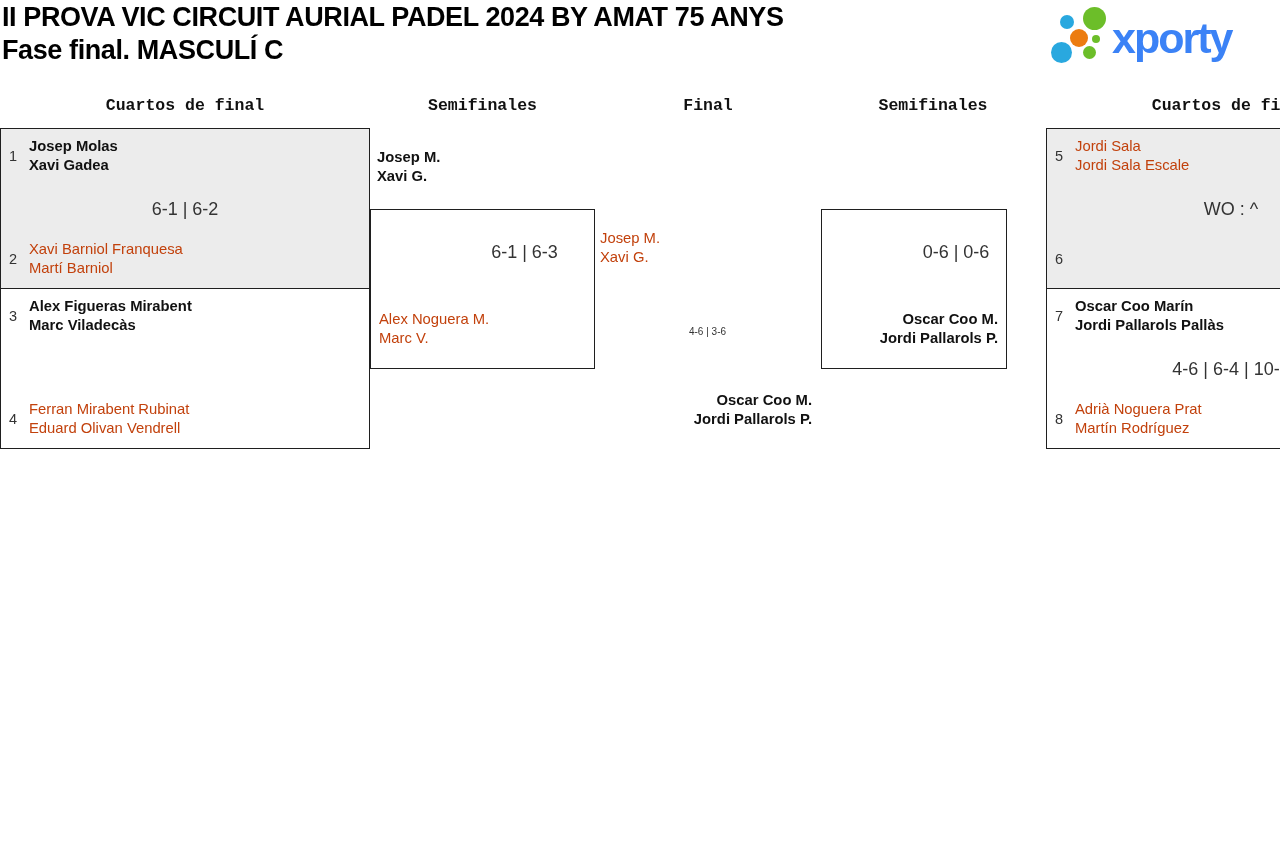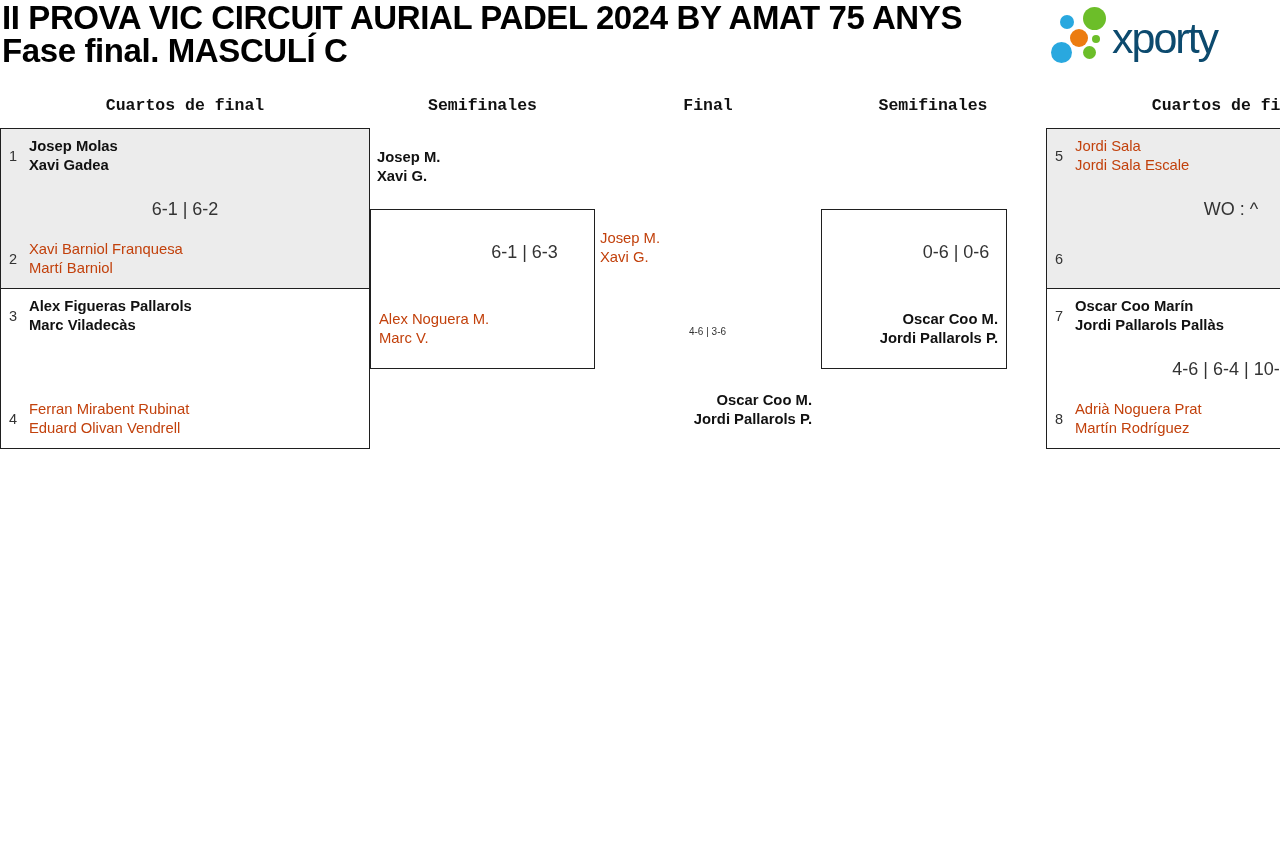--- a/index.html
+++ b/index.html
@@ -3,34 +3,34 @@
 <meta charset="utf-8">
 <style>
   html,body{margin:0;padding:0;background:#fff;}
   .page{
     position:relative;width:1280px;height:862px;background:#ffffff;overflow:hidden;
     font-family:"Liberation Sans","DejaVu Sans",sans-serif;color:#111;
   }
   
   .title{
     position:absolute;left:2px;top:1px;
-    font-size:33px;font-weight:700;line-height:33px;letter-spacing:-0.4px;color:#000;
+    font-size:27px;font-weight:700;line-height:33px;letter-spacing:-0.4px;color:#000;
     white-space:nowrap;
   }
   .logo{position:absolute;left:1050px;top:5px;width:230px;height:60px;cursor:pointer;}
   .dot{position:absolute;border-radius:50%;}
   .dot-blue-small {left:10px;top:10px;width:14px;height:14px;background:#29a8df;}
   .dot-green-large{left:33px;top:2px; width:23px;height:23px;background:#6cbe29;}
   .dot-orange     {left:20px;top:24px;width:18px;height:18px;background:#ec7c10;}
   .dot-green-tiny {left:42px;top:30px;width:8px; height:8px; background:#6cbe29;}
   .dot-blue-large {left:1px; top:37px;width:21px;height:21px;background:#29a8df;}
   .dot-green-small{left:33px;top:41px;width:13px;height:13px;background:#6cbe29;}
   .logo-text{
     position:absolute;left:62px;top:8px;
-    font-size:43px;line-height:50px;font-weight:400;letter-spacing:-2px;color:#0c4a6e;
+    font-size:43px;line-height:50px;font-weight:700;letter-spacing:-2px;color:#3b82f6;
   }
   
   .col-header{
     position:absolute;top:96px;height:20px;
     font-size:16.5px;font-weight:700;line-height:20px;text-align:center;color:#111;
     white-space:nowrap;
     font-family:Liberation Mono, monospace;
   }
   
   .match-box{
@@ -102,21 +102,21 @@
         <div>Xavi Barniol Franquesa</div>
         <div>Martí Barniol</div>
       </div>
     </div>
   </div>
 
   <div class="match-box" style="left:0;top:288px;width:370px;height:161px">
     <div class="entrant e-top">
       <span class="seed">3</span>
       <div class="names winner">
-        <div>Alex Figueras Pallarols</div>
+        <div>Alex Figueras Mirabent</div>
         <div>Marc Viladecàs</div>
       </div>
     </div>
     <div class="entrant e-bottom">
       <span class="seed">4</span>
       <div class="names">
         <div>Ferran Mirabent Rubinat</div>
         <div>Eduard Olivan Vendrell</div>
       </div>
     </div>

